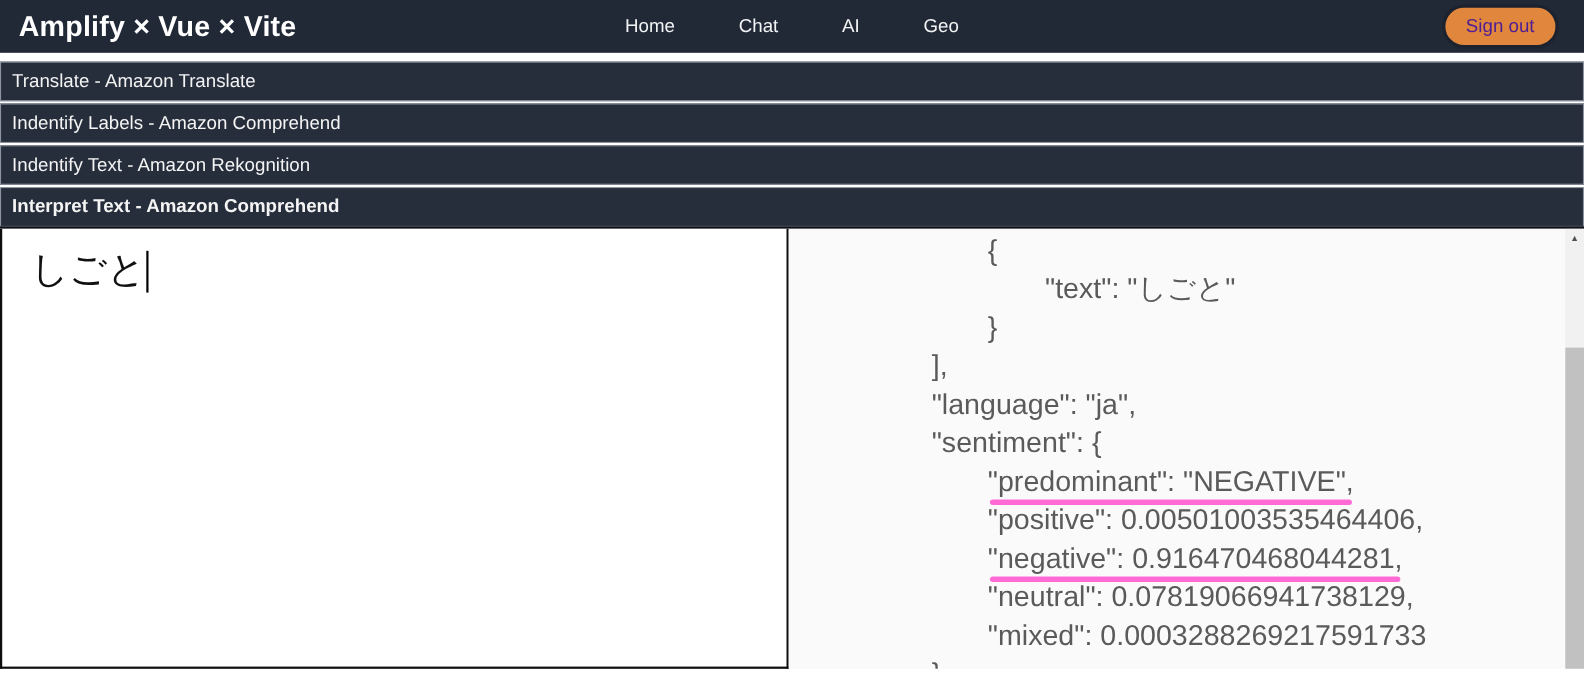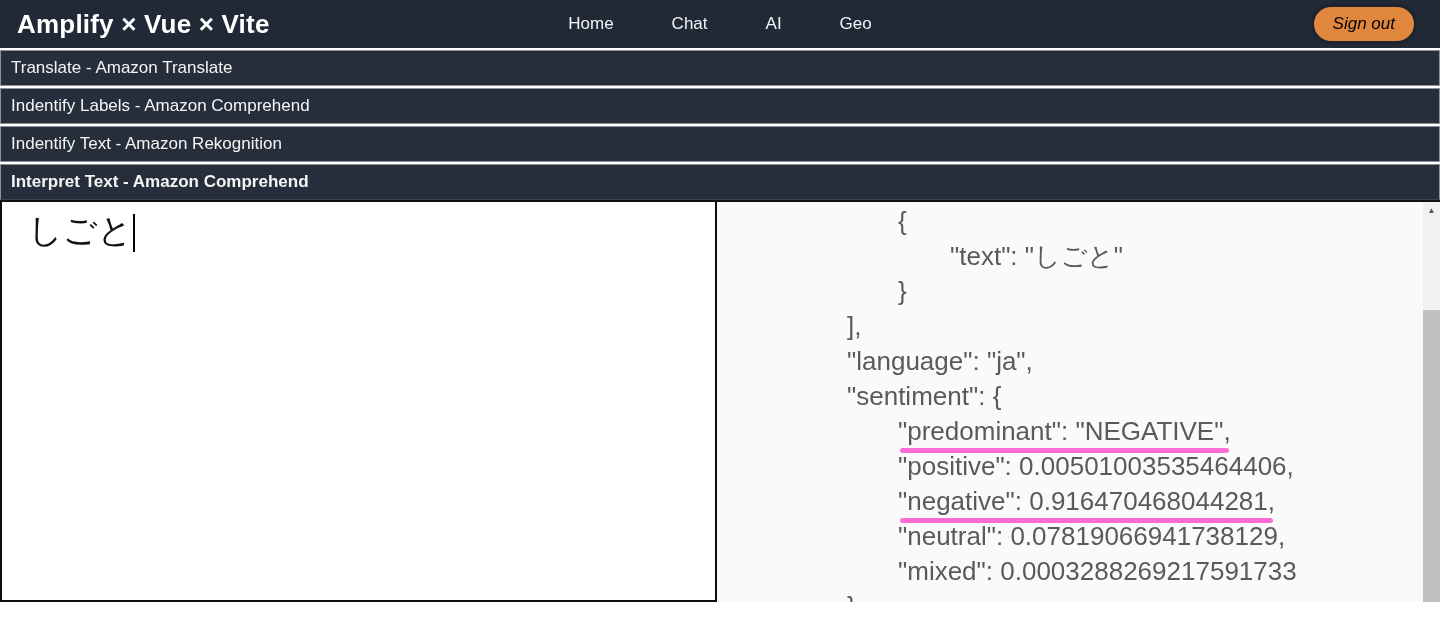--- a/index.html
+++ b/index.html
@@ -36,32 +36,31 @@
   .nav-links a {
     color: #f2f3f5;
     font-size: 17px;
     text-decoration: none;
     cursor: pointer;
   }
   .signout {
     margin-left: auto;
     margin-right: 23px;
     background: #e0873d;
-    color: #000000;
+    color: #4c1d95;
     border: 3px solid #1c232f;
     border-radius: 9999px;
     padding: 7px 19px;
     font-size: 17px;
     font-family: "Liberation Sans", sans-serif;
     cursor: pointer;
-    font-style: italic;
   }
 
   
-  .accordion { background: #ffffff; padding-top: 2px; }
+  .accordion { background: #ffffff; padding-top: 8px; }
   .acc-bar {
     display: block;
     width: 100%;
     height: 36px;
     background: #262d3b;
     border: 1px solid #8d939d;
     color: #f4f4f4;
     font-size: 17px;
     font-family: "Liberation Sans", sans-serif;
     text-align: left;
@@ -75,21 +74,21 @@
   .content-row {
     display: flex;
     height: 402px;
     border-top: 2px solid #0e1118;
   }
   .input-area {
     width: 717px;
     background: #ffffff;
     border: 2px solid #0e0e0e;
     border-top: none;
-    padding: 6px 10px 0 26px;
+    padding: 14px 10px 0 26px;
     font-size: 34px;
     color: #111111;
     cursor: text;
   }
   .caret {
     display: inline-block;
     width: 2px;
     height: 38px;
     background: #000000;
     vertical-align: middle;

